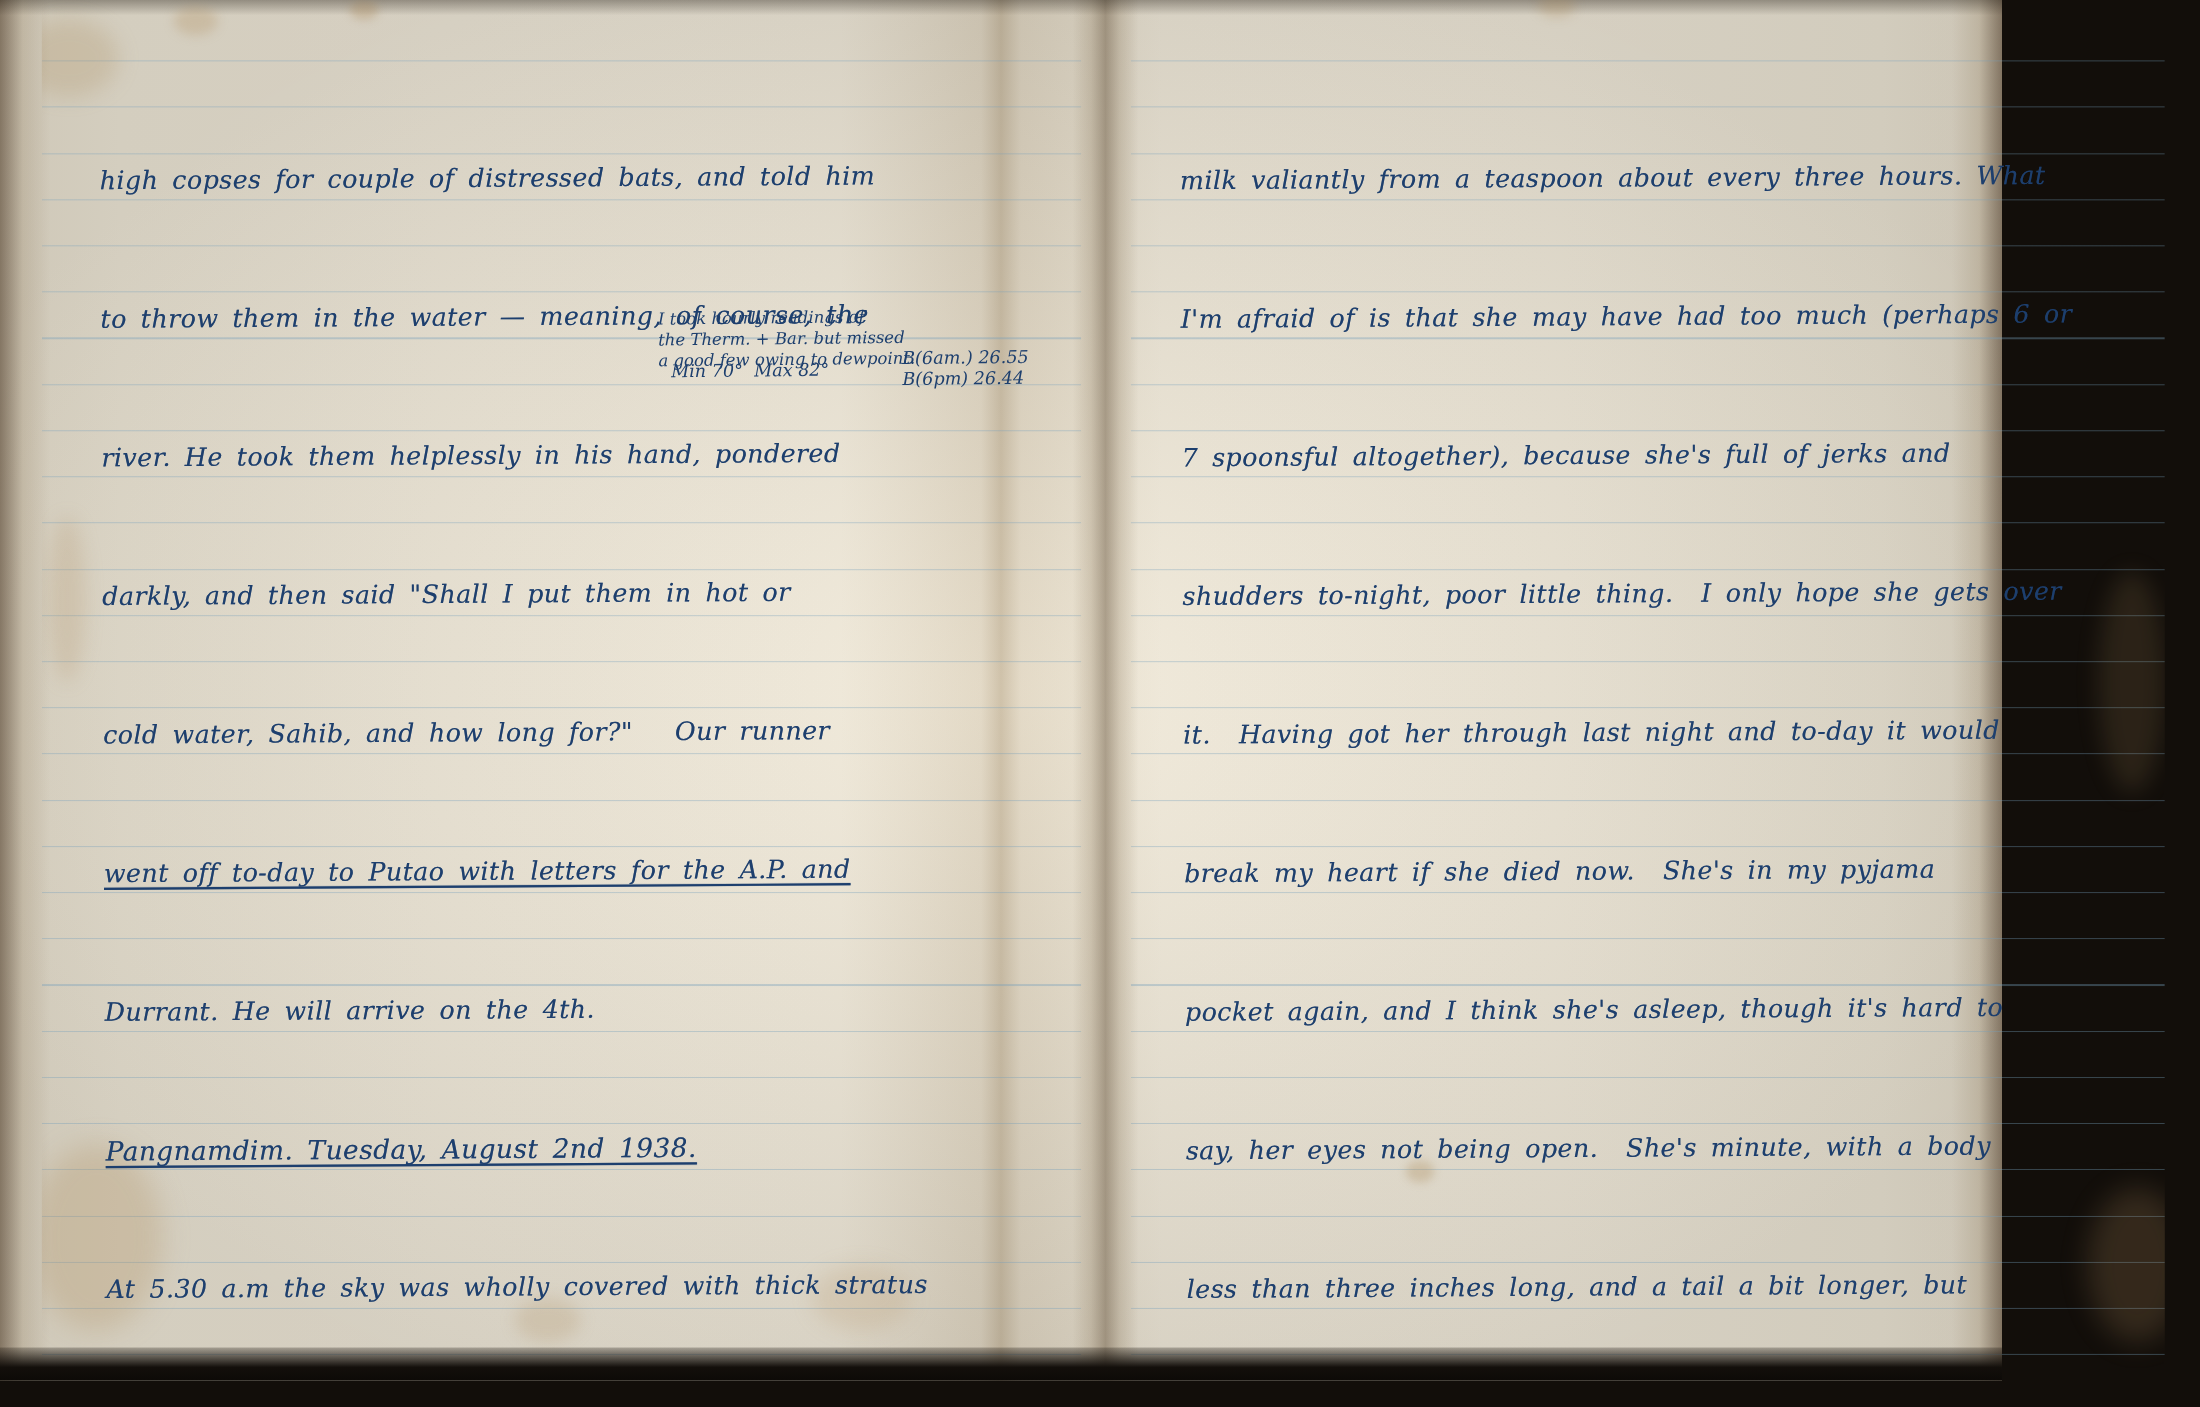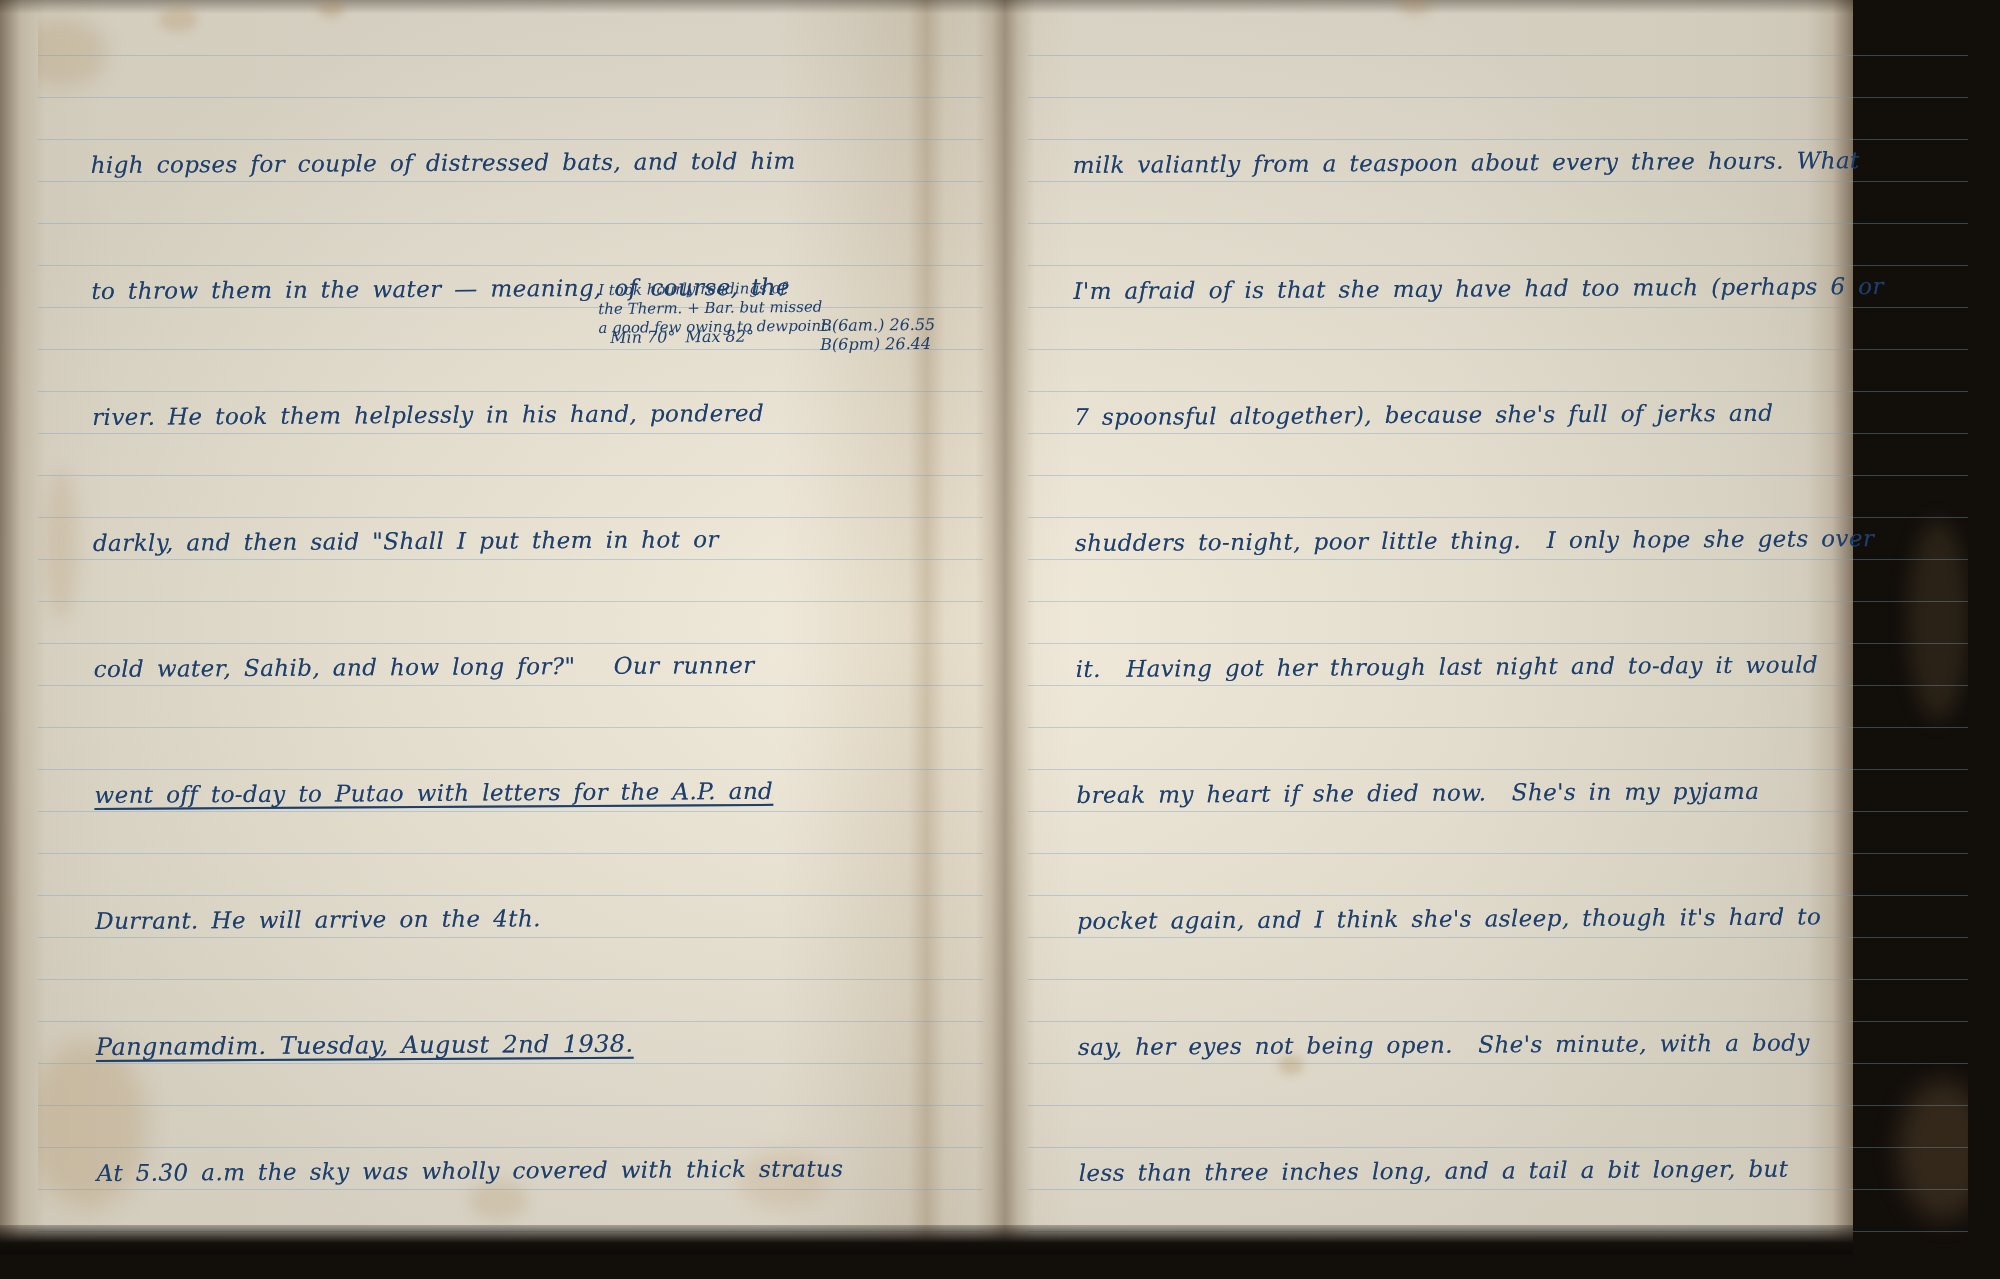--- a/index.html
+++ b/index.html
@@ -25,21 +25,20 @@
   .spread {
     position: absolute;
     left: 0; top: 0;
     width: 1820px;
     height: 1255px;
     background:
       radial-gradient(ellipse at 50% 50%, rgba(255,255,255,0.05) 0%, rgba(0,0,0,0.12) 80%),
       linear-gradient(90deg, #ece4d2 0%, #f1ead9 6%, #f3ecdc 22%, #f2ebdb 42%,
                       #e2d8c4 49%, #cdbfa6 50%, #e3d9c5 51%, #f2ebdb 58%,
                       #f3ecdc 78%, #efe8d7 94%, #e8e0ce 100%);
-    padding-left: 33px;
   }
 
   
   .edge-left, .edge-right {
     position: absolute;
     top: 0; bottom: 0;
     width: 46px;
     pointer-events: none;
   }
   .edge-left  { left: 0;  background: linear-gradient(90deg, rgba(70,50,30,0.55) 0%, rgba(120,95,60,0.18) 45%, rgba(0,0,0,0) 100%); }

